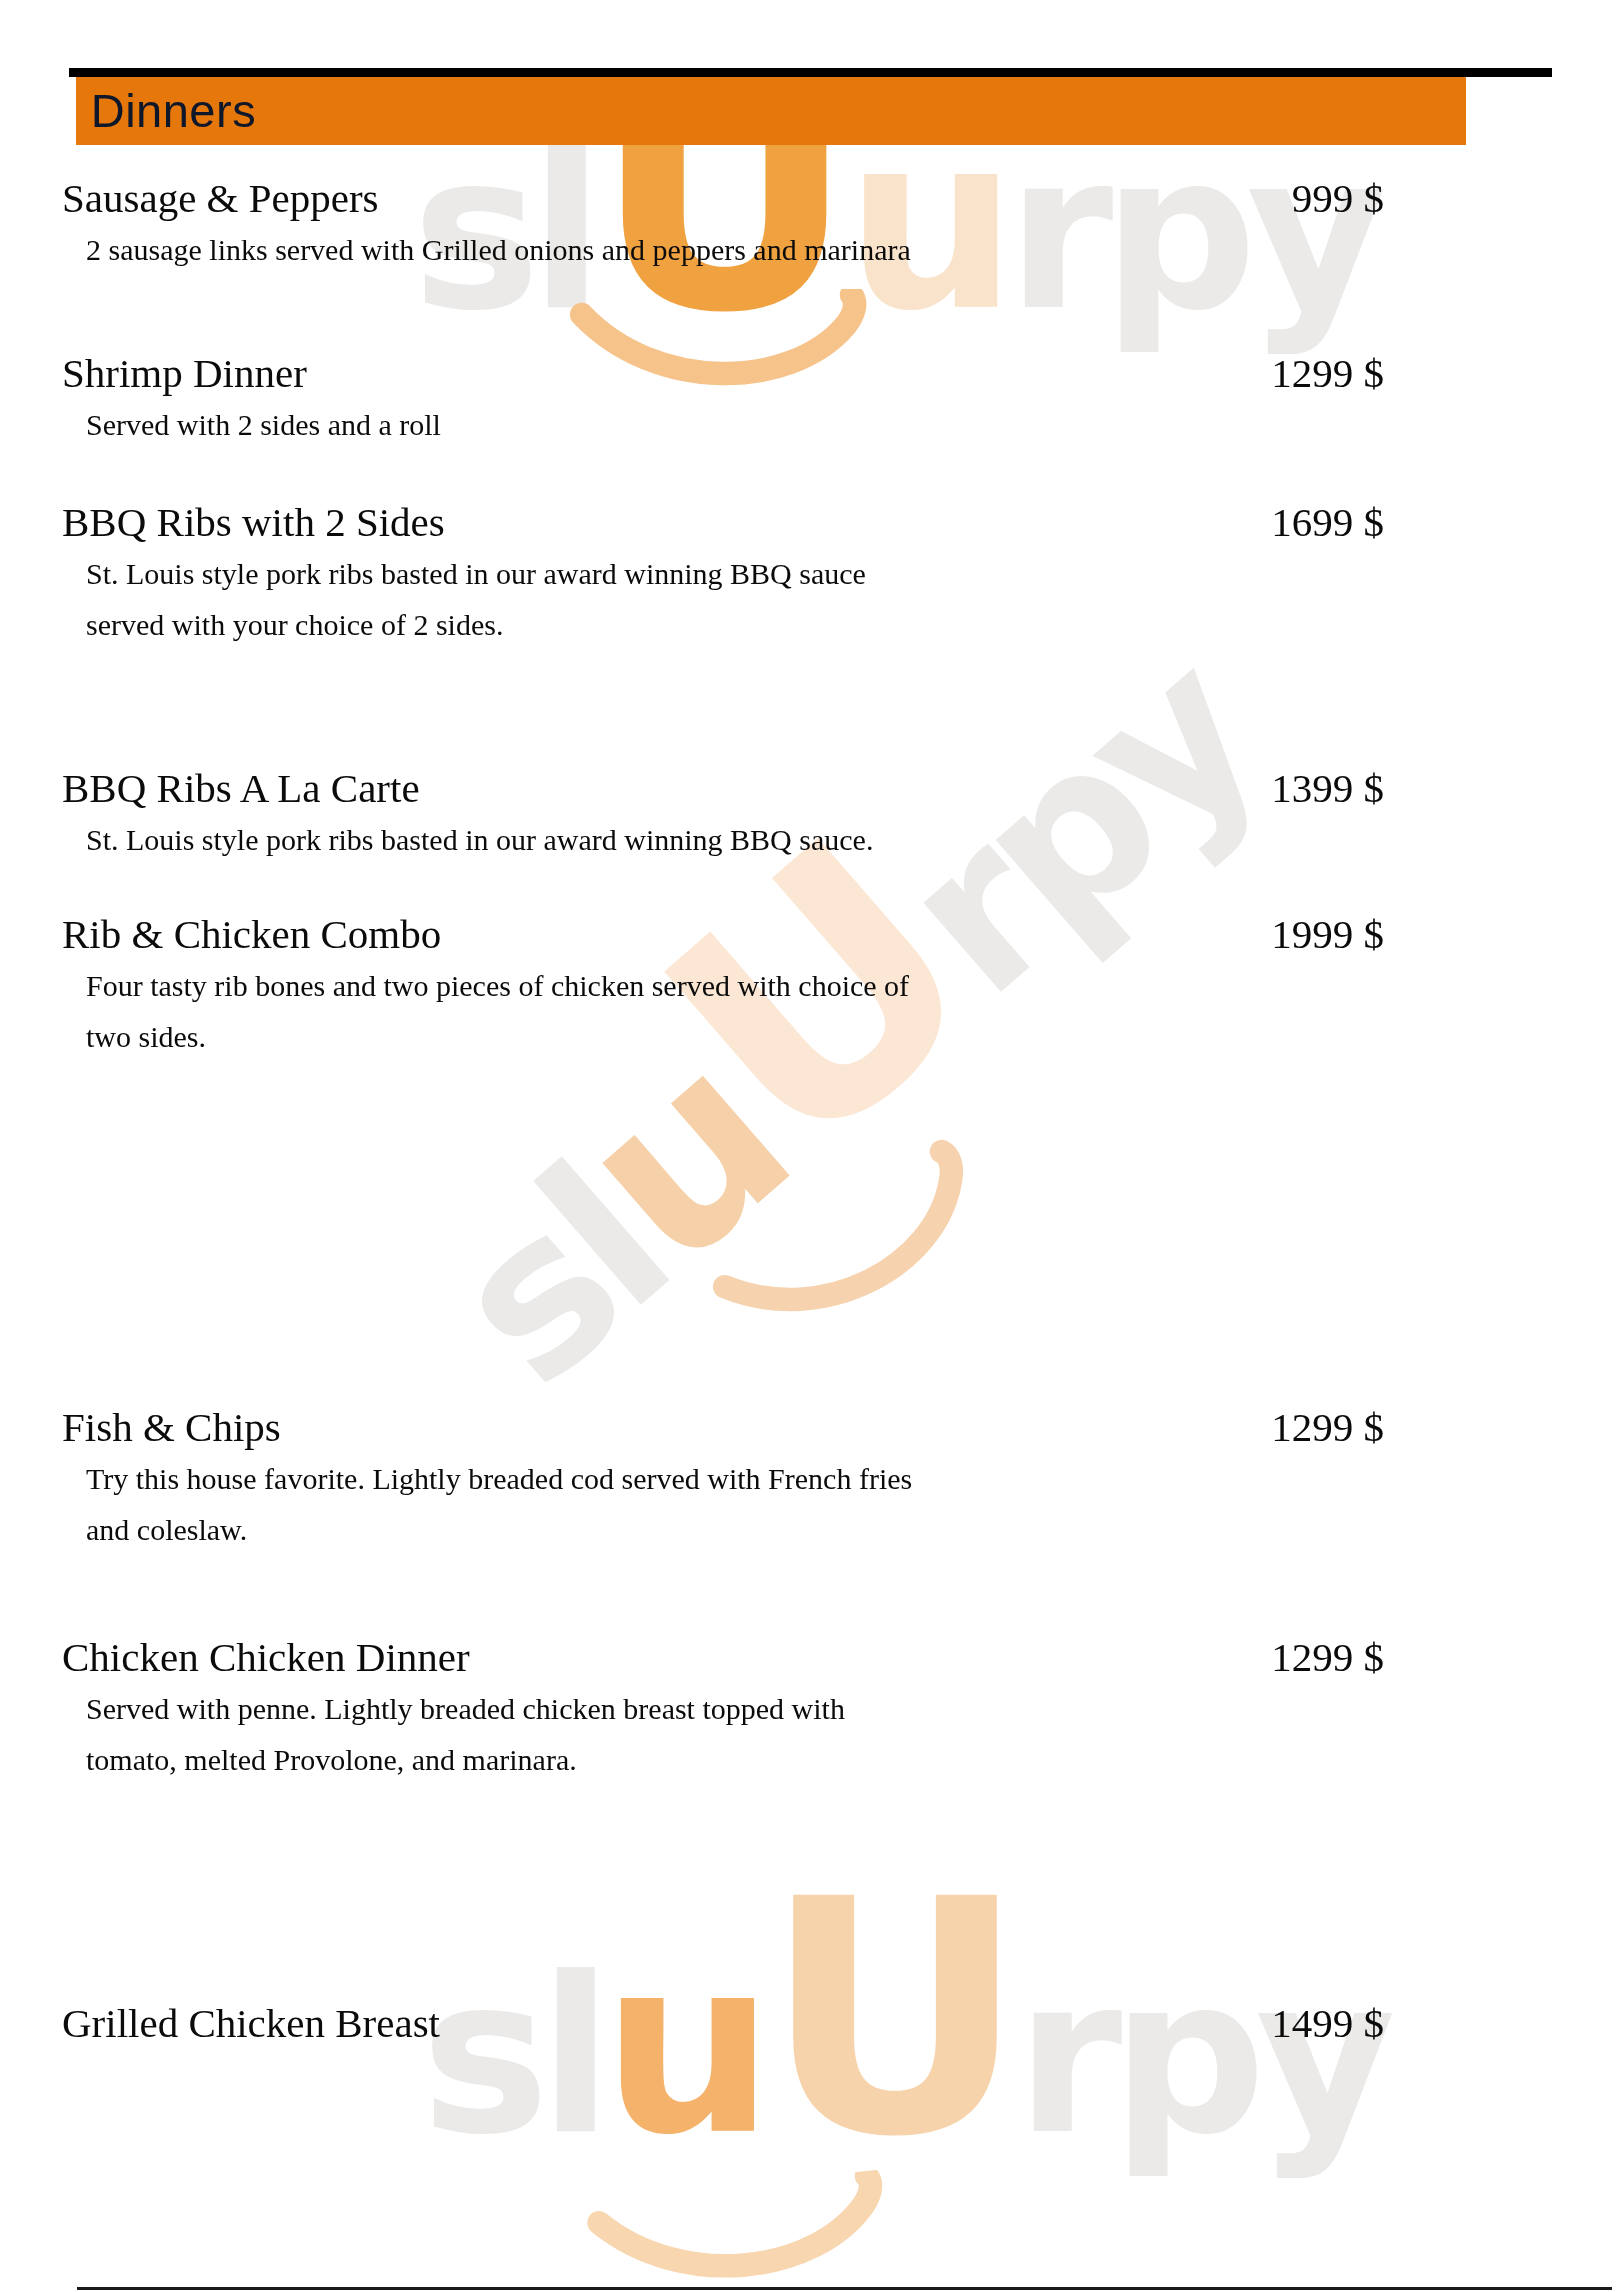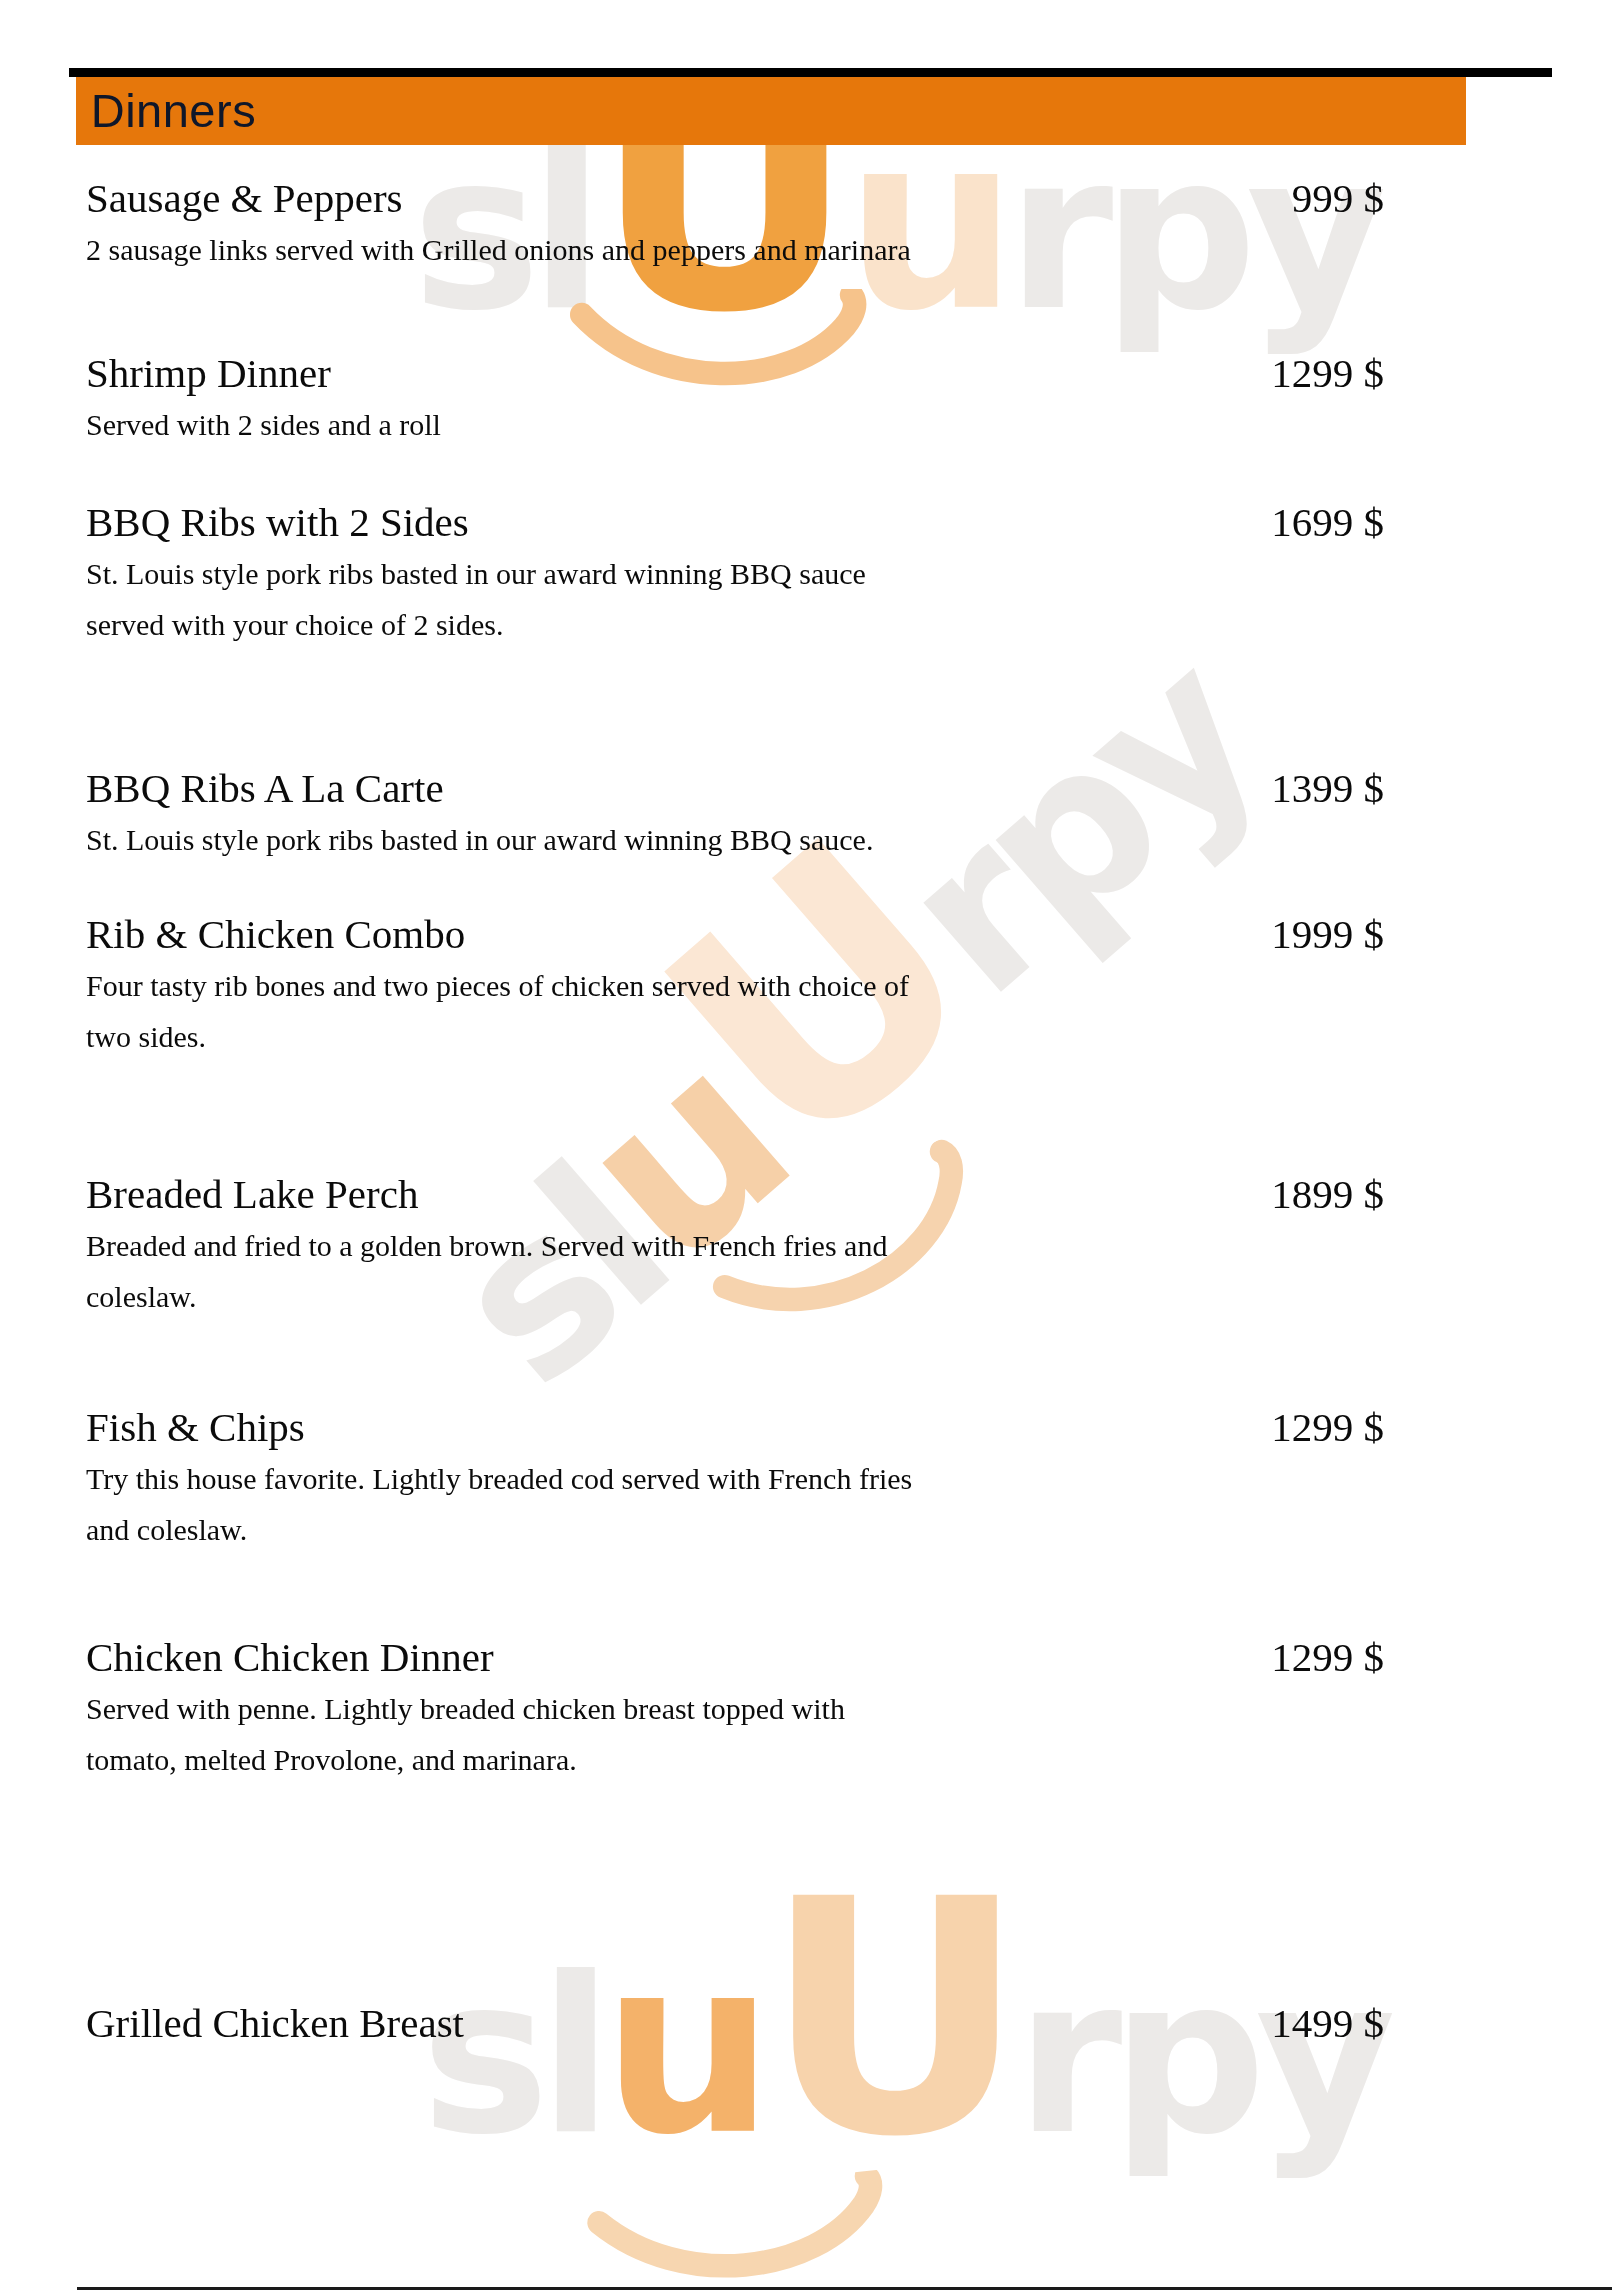--- a/index.html
+++ b/index.html
@@ -14,21 +14,21 @@
   .header-title{
     position:absolute;left:14.7px;top:7.8px;
     font-family:"Liberation Sans",sans-serif;
     font-size:47px;line-height:51px;color:#0f172a;letter-spacing:0.5px;
   }
   .bottom-rule{position:absolute;left:77px;top:2287px;width:1535px;height:2.9px;background:#1A1A1A;z-index:2;}
 
   
   .menu{position:absolute;inset:0;z-index:2;}
   .item{position:absolute;left:0;width:1621px;color:#0B0B0B;}
-  .item .name{display:block;padding-left:86px;font-size:41px;line-height:51px;}
+  .item .name{display:block;padding-left:62px;font-size:41px;line-height:51px;}
   .item .price{position:absolute;top:0;right:237px;font-size:41px;line-height:51px;white-space:nowrap;text-align:center;}
   .item .desc{padding-left:86px;padding-right:225px;font-size:30px;line-height:51px;white-space:pre-line;}
 
   
   .wm{
     position:absolute;z-index:0;white-space:nowrap;
     font-family:"DejaVu Sans",sans-serif;font-weight:bold;letter-spacing:-0.05em;
     font-size:216px;line-height:216px;user-select:none;
   }
   .wm .lg{color:#ECEAE8;}
@@ -102,26 +102,20 @@
     <div class="desc">St. Louis style pork ribs basted in our award winning BBQ sauce.</div>
   </div>
 
   <div class="item" style="top:909px">
     <span class="name">Rib &amp; Chicken Combo</span>
     <span class="price">1999 $</span>
     <div class="desc">Four tasty rib bones and two pieces of chicken served with choice of
 two sides.</div>
   </div>
 
-  <div class="item" style="top:1169px">
-    <span class="name">Breaded Lake Perch</span>
-    <span class="price">1899 $</span>
-    <div class="desc">Breaded and fried to a golden brown. Served with French fries and
-coleslaw.</div>
-  </div>
 
   <div class="item" style="top:1402px">
     <span class="name">Fish &amp; Chips</span>
     <span class="price">1299 $</span>
     <div class="desc">Try this house favorite. Lightly breaded cod served with French fries
 and coleslaw.</div>
   </div>
 
   <div class="item" style="top:1632px">
     <span class="name">Chicken Chicken Dinner</span>

